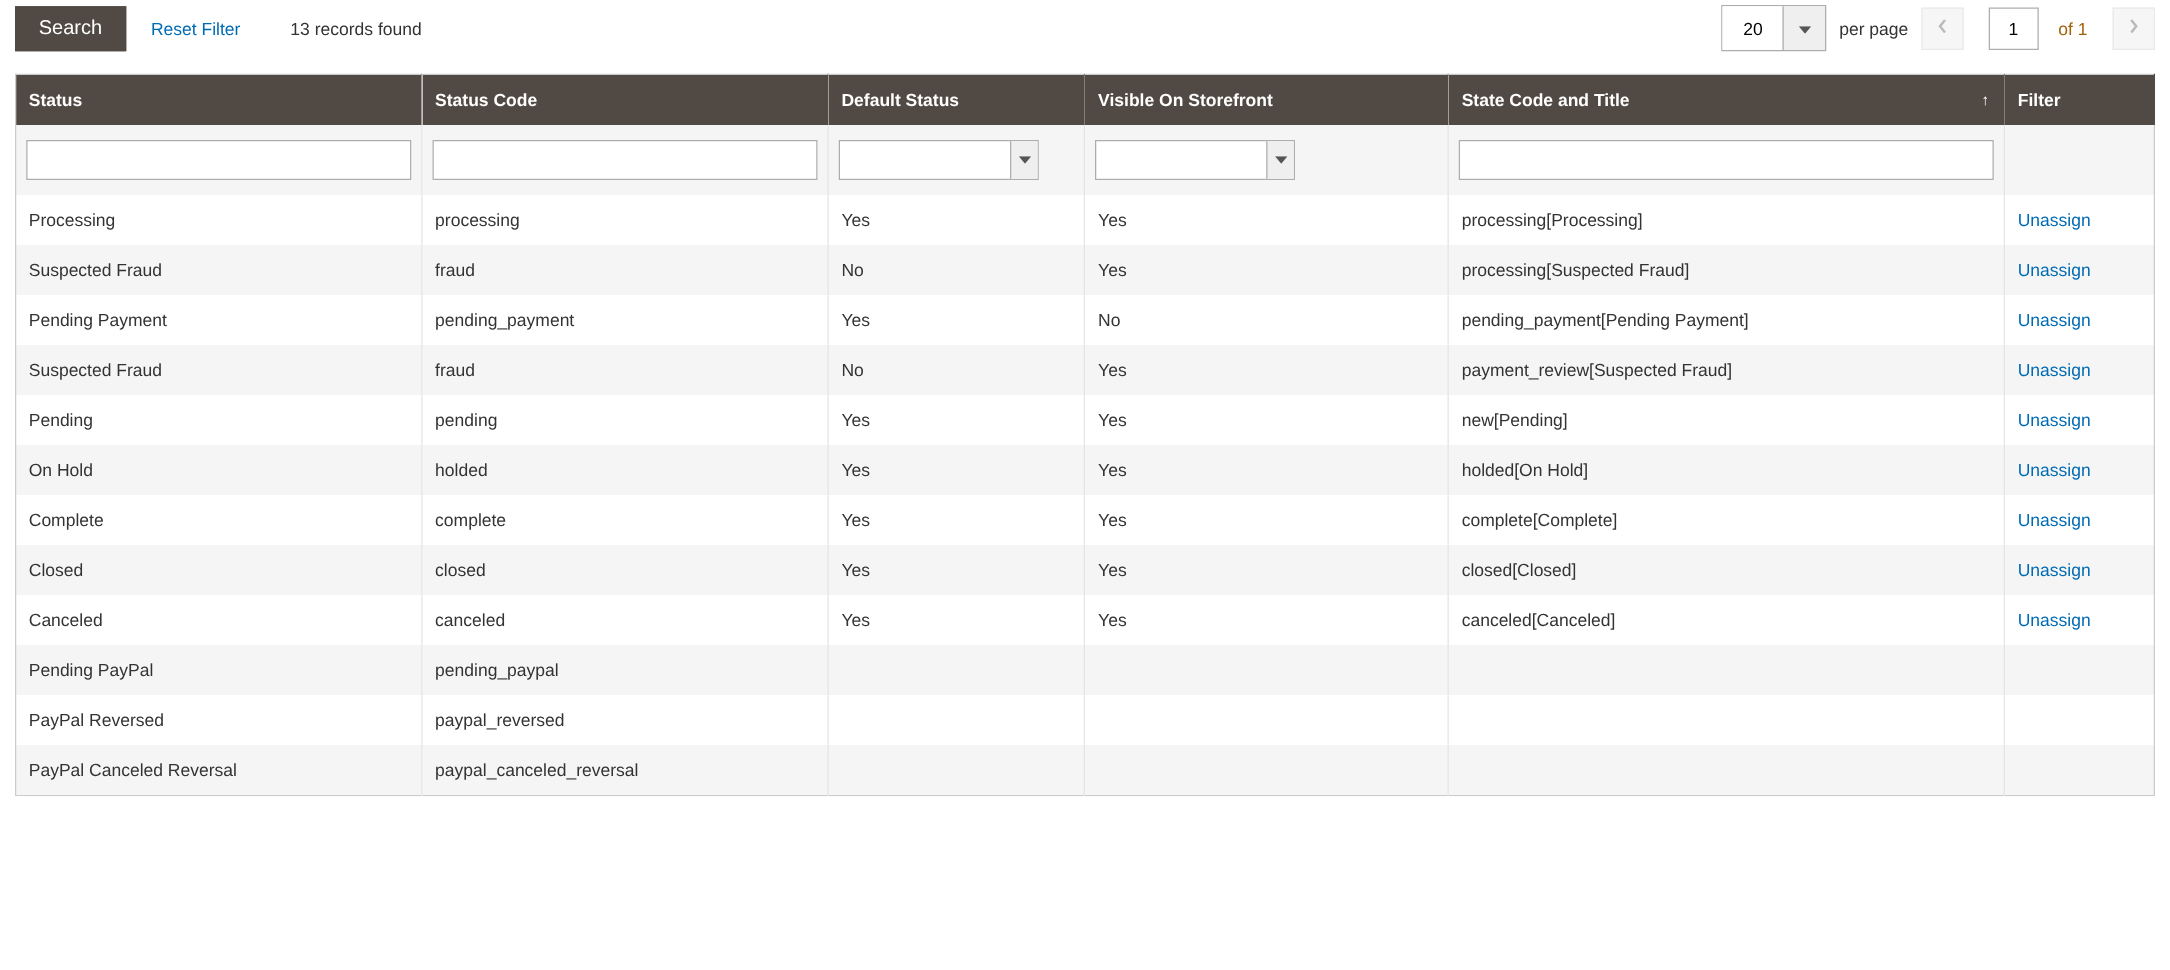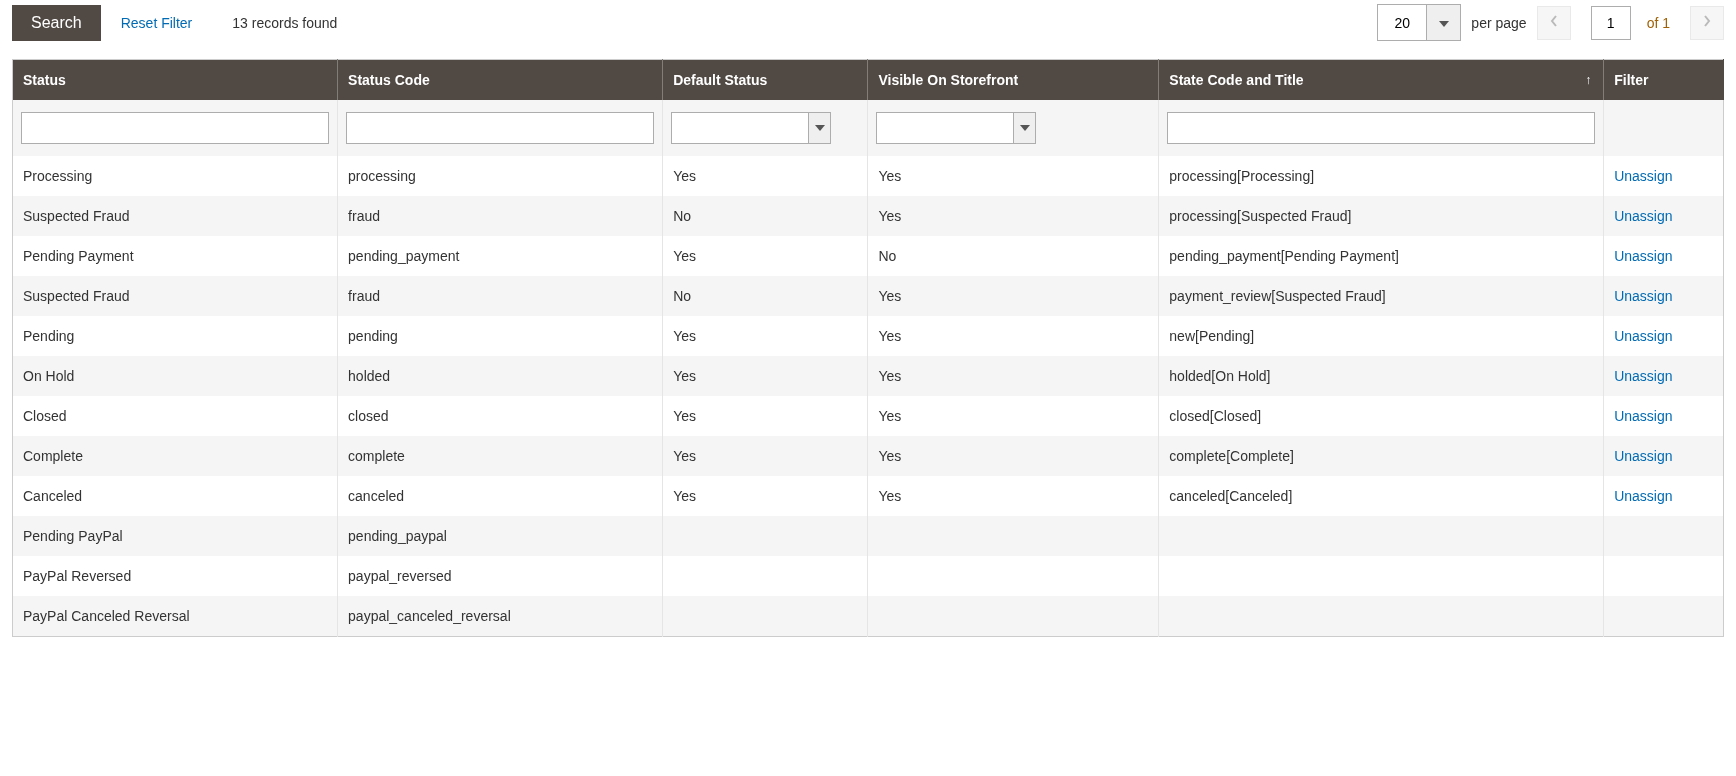--- a/index.html
+++ b/index.html
@@ -275,36 +275,36 @@
       </tr>
       <tr>
         <td>On Hold</td>
         <td>holded</td>
         <td>Yes</td>
         <td>Yes</td>
         <td>holded[On Hold]</td>
         <td><a class="action-link">Unassign</a></td>
       </tr>
       <tr>
+        <td>Complete</td>
+        <td>complete</td>
+        <td>Yes</td>
+        <td>Yes</td>
+        <td>complete[Complete]</td>
+        <td><a class="action-link">Unassign</a></td>
+      </tr>
+      <tr>
         <td>Closed</td>
         <td>closed</td>
         <td>Yes</td>
         <td>Yes</td>
         <td>closed[Closed]</td>
         <td><a class="action-link">Unassign</a></td>
       </tr>
       <tr>
-        <td>Complete</td>
-        <td>complete</td>
-        <td>Yes</td>
-        <td>Yes</td>
-        <td>complete[Complete]</td>
-        <td><a class="action-link">Unassign</a></td>
-      </tr>
-      <tr>
         <td>Canceled</td>
         <td>canceled</td>
         <td>Yes</td>
         <td>Yes</td>
         <td>canceled[Canceled]</td>
         <td><a class="action-link">Unassign</a></td>
       </tr>
       <tr>
         <td>Pending PayPal</td>
         <td>pending_paypal</td>

